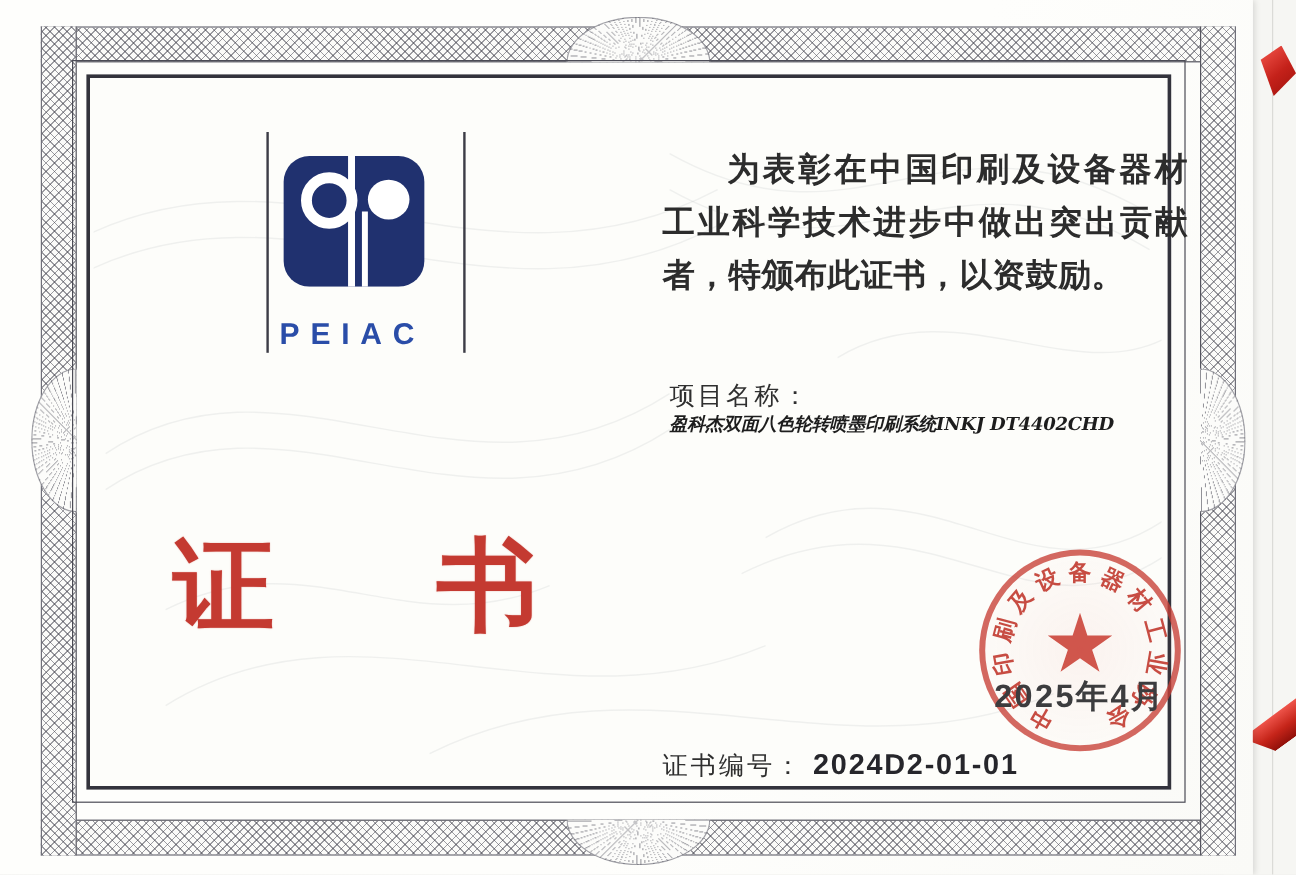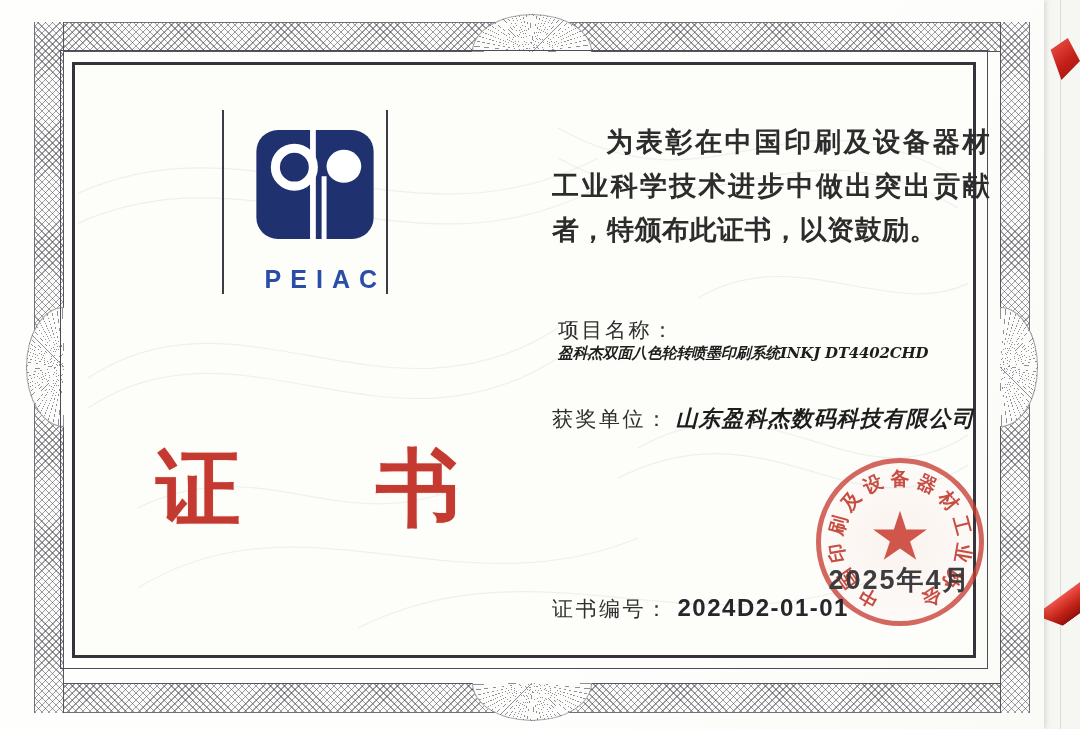--- a/index.html
+++ b/index.html
@@ -67,56 +67,56 @@
     background-image:repeating-conic-gradient(from 0deg at 0% 50%, rgba(70,70,82,.6) 0deg 0.6deg, rgba(0,0,0,0) 0.6deg 5.4deg);
   }
   
   .frame-thin  { position:absolute; left:60px; right:56px; top:50px; bottom:60px; border:1.5px solid #4c4c56; }
   .frame-thick { position:absolute; left:72px; right:68px; top:62px; bottom:71px; border:3px solid #33333c; background:#fdfdfa; }
   .watermark { position:absolute; left:78px; top:68px; pointer-events:none; }
   
   .logo-block {
     position:absolute; left:222px; top:110px; width:166px; height:184px;
     border-left:2.5px solid #3c3c46; border-right:2.5px solid #3c3c46;
-    display:flex; flex-direction:column; align-items:flex-end; padding-top:20px;gap:20px;
+    display:flex; flex-direction:column; align-items:flex-start; padding-top:20px;gap:20px;
   }
   .peiac-acronym {
     margin-top:6px; color:#2a4da8; font-weight:bold; font-size:25px;
     letter-spacing:9px; padding-left:9px;
   }
   .assoc-name {
     position:absolute; left:70px; width:470px; top:326px; text-align:center;
     font-size:30px; font-weight:bold; color:#3b3b3b; letter-spacing:2px;
   }
   .award-name {
     position:absolute; left:70px; width:470px; top:370px; text-align:center;
     font-size:29px; font-weight:bold; color:#3b3b3b; letter-spacing:14px; padding-left:14px;
   }
   .doc-title {
-    position:absolute; left:73px; width:470px; top:432px; text-align:center;
+    position:absolute; left:61px; width:470px; top:432px; text-align:center;
     font-size:84px; font-weight:900; color:#c43a31; letter-spacing:56px; padding-left:56px;
     text-shadow:0 0 1px rgba(196,58,49,.6);
   }
   
   .citation {
     position:absolute; left:552px; top:120px; width:438px;
     font-family:"DejaVu Serif","Liberation Serif",serif;
     font-size:27px; font-weight:bold; color:#2c2c2c;
     line-height:44px; text-align:justify; text-indent:2em; letter-spacing:.5px;
   }
   .field-row { position:absolute; left:552px; display:flex; align-items:baseline; white-space:nowrap; }
   .f-label { font-size:21px; color:#2f2f2f; letter-spacing:2.5px; font-weight:500; flex:none; }
   .f-value {
     font-family:"DejaVu Serif","Liberation Serif",serif; font-style:italic; font-weight:bold;
     color:#1d1d1d; margin-left:6px;
   }
   .row-project { top:316px;flex-direction:column; }  .row-project .f-value { font-size:15px; letter-spacing:-.2px; }
   .row-grade   { top:362px; }  .row-grade   .f-value { font-size:25px; letter-spacing:3px; }
   .row-winner  { top:404px; }  .row-winner  .f-value { font-size:22px; letter-spacing:1px; }
-  .serial-row  { top:594px; }
+  .serial-row  { top:624px; }
   .serial-row .s-value {
     font-size:24px; color:#26262b; font-weight:600; letter-spacing:1.5px; margin-left:8px;
   }
   
   .seal {
     position:absolute; left:816px; top:458px; width:168px; height:168px;
     border:5px solid rgba(199,62,53,.78); border-radius:50%;
     background:radial-gradient(circle at 50% 50%, rgba(222,105,95,.07), rgba(222,105,95,.02) 70%, rgba(0,0,0,0) 71%);
   }
   .seal-char {
@@ -183,24 +183,20 @@
       <div class="peiac-acronym">PEIAC</div>
     </div>
 
     <div class="doc-title">证 书</div>
 
     <div class="citation">为表彰在中国印刷及设备器材工业科学技术进步中做出突出贡献者，特颁布此证书，以资鼓励。</div>
 
     <div class="field-row row-project">
       <span class="f-label">项目名称：</span>
       <span class="f-value">盈科杰双面八色轮转喷墨印刷系统INKJ DT4402CHD</span>
-    </div>
-    <div class="field-row row-winner">
-      <span class="f-label">获奖单位：</span>
-      <span class="f-value">山东盈科杰数码科技有限公司</span>
     </div>
 
     <div class="seal">
       <div class="seal-star"></div>
       <div>
           <span class="seal-char" style="transform: translate(-50%, -50%) rotate(-150deg) translateY(-64px);">中</span>
           <span class="seal-char" style="transform: translate(-50%, -50%) rotate(-125deg) translateY(-64px);">国</span>
           <span class="seal-char" style="transform: translate(-50%, -50%) rotate(-100deg) translateY(-64px);">印</span>
           <span class="seal-char" style="transform: translate(-50%, -50%) rotate(-75deg) translateY(-64px);">刷</span>
           <span class="seal-char" style="transform: translate(-50%, -50%) rotate(-50deg) translateY(-64px);">及</span>

